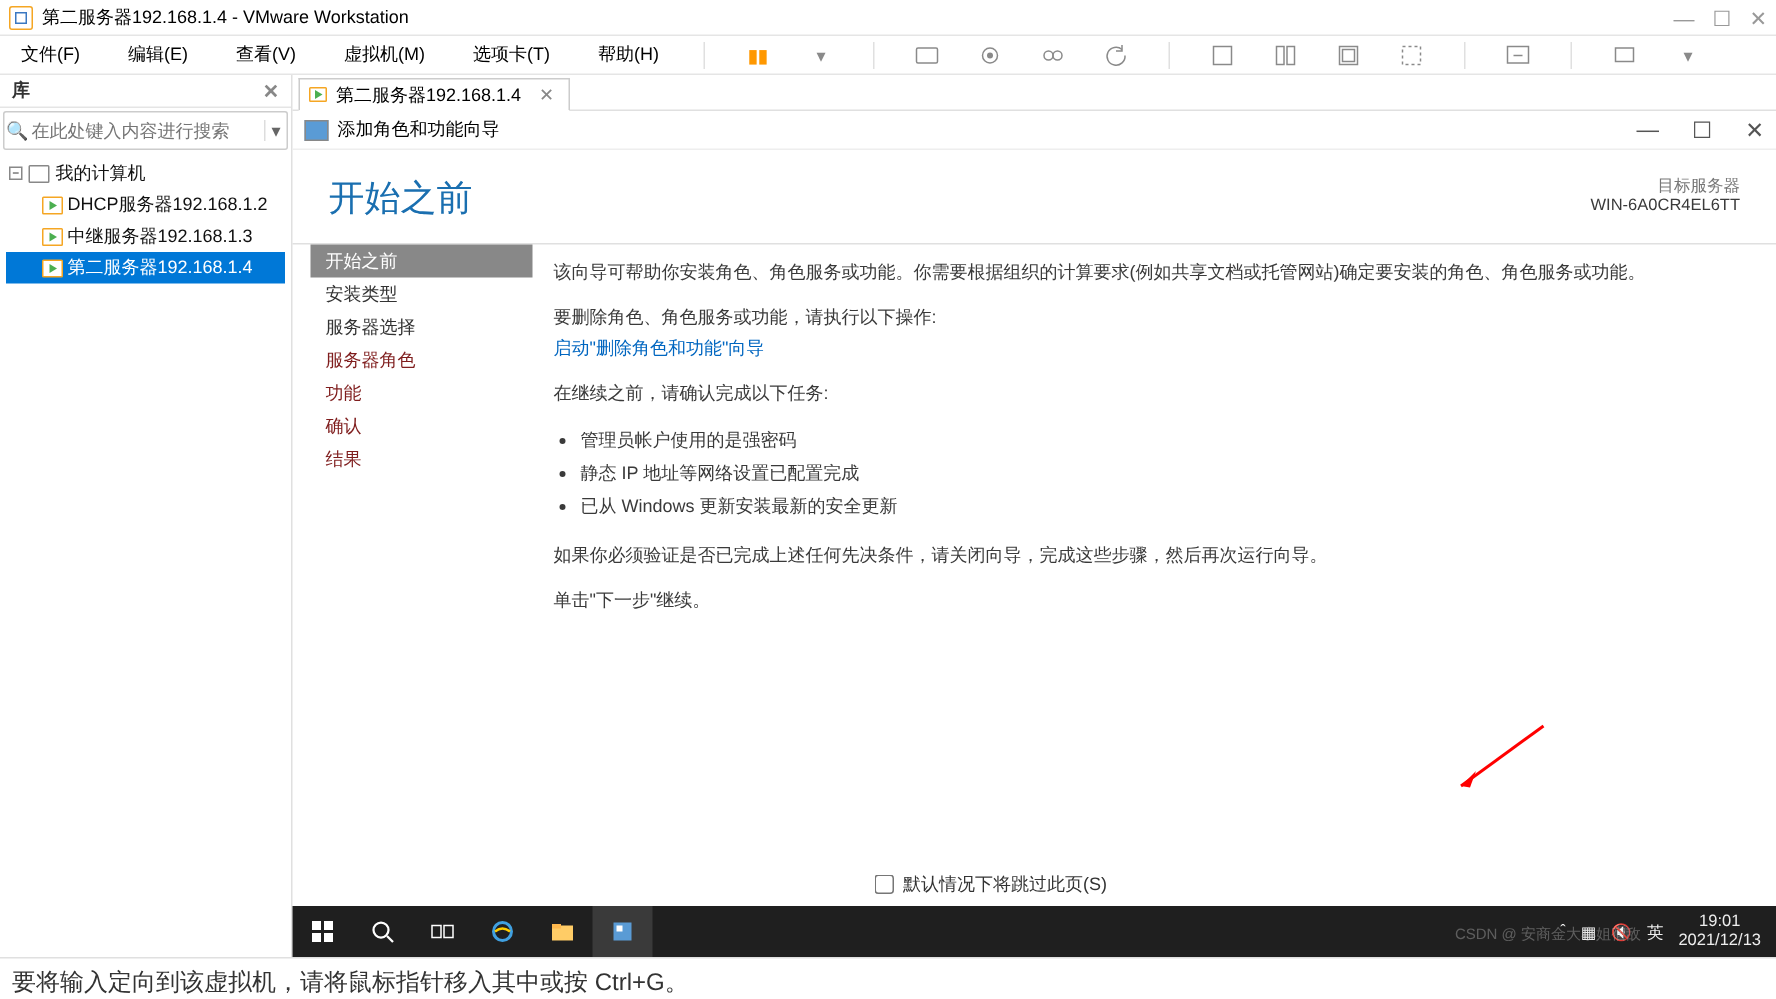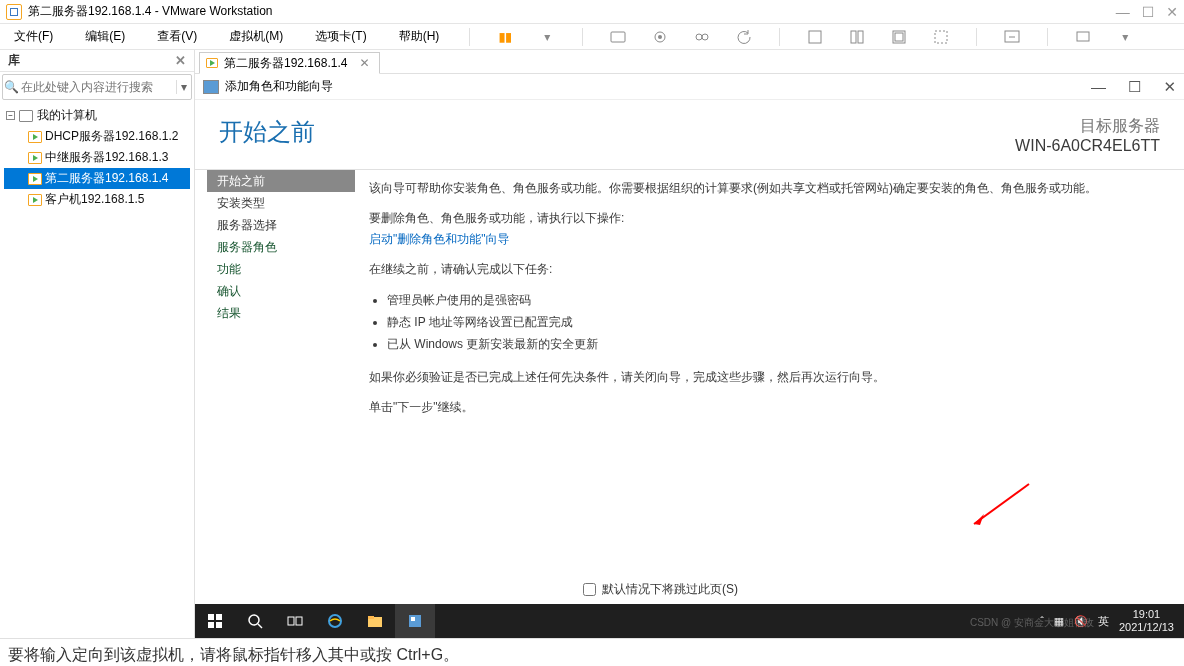--- a/index.html
+++ b/index.html
@@ -44,28 +44,28 @@
   
   .wizard { flex: 1; display: flex; flex-direction: column; border-top: none; position: relative; }
   .wizard-title { height: 26px; display: flex; align-items: center; padding: 0 8px; gap: 6px; border-bottom: 1px solid #eee; }
   .wizard-title .wicon { width:16px; height:14px; background:#5a9bd5; border:1px solid #888; }
   .wizard-winctl { margin-left: auto; display: flex; gap: 22px; color: #555; font-size: 15px; }
   .wizard-winctl span { cursor: pointer; }
   
   .wizard-body { flex:1; display:flex; flex-direction: column; }
   .wiz-header { padding: 16px 24px 6px 24px; display: flex; align-items: flex-start; }
   .wiz-header h2 { color: #1a6fb0; font-weight: normal; font-size: 24px; font-family: "Microsoft YaHei"; }
-  .wiz-header .target { margin-left: auto; text-align: right; color: #777; font-size: 16px; }
+  .wiz-header .target { margin-left: auto; text-align: right; color: #777; font-size: 11px; }
   .wiz-header .target .sv { color: #3a3a3a; }
   .hr { height: 1px; background: #e0e0e0; margin: 8px 0 0 0; }
   
   .wiz-row { flex:1; display:flex; }
   .wiz-nav { width: 160px; padding: 0 0 0 12px; }
   .wiz-nav-item { height: 22px; display:flex; align-items:center; padding: 0 10px; color: #333; font-size: 12px; cursor: pointer; }
-  .wiz-nav-item.dis { color: #14532d; cursor: default;}
+  .wiz-nav-item.dis { color: #7f1d1d; cursor: default;}
   .wiz-nav-item.selected { background: #888888; color: #fff;}
   
   .wiz-main { flex:1; padding: 8px 28px 8px 14px; color: #3a3a3a; font-size: 12px; line-height: 1.7; }
   .wiz-main p { margin-bottom: 10px; }
   .wiz-main a { color: #0066c0; text-decoration: none; cursor: pointer;}
   .wiz-main ul { list-style: disc; padding-left: 18px; margin-bottom: 12px;}
   .wiz-main li { margin-bottom: 2px;}
   
   .wiz-foot { border-top: 1px solid #e0e0e0; padding: 12px 18px; display: flex; align-items: center; justify-content: flex-end; gap: 6px; position: relative;}
   .wiz-foot button { height: 24px; min-width: 82px; padding: 0 12px; border: 1px solid #adadad; background: #e1e1e1; cursor: pointer; font-size: 12px; font-family: inherit;}
@@ -202,26 +202,20 @@
           <span class="vm-icon">
             <span class="play"></span>
           </span>
           <span>中继服务器192.168.1.3</span>
         </div>
       <div class="vm-row sel">
           <span class="vm-icon">
             <span class="play"></span>
           </span>
           <span>第二服务器192.168.1.4</span>
-        </div>
-      <div class="vm-row">
-          <span class="vm-icon">
-            <span class="play"></span>
-          </span>
-          <span>客户机192.168.1.5</span>
         </div>
     </div>
   </div>
 
   <div class="content">
     <div class="tabbar">
       <div class="tab">
         <span class="vm-icon">
             <span class="play"></span>
           </span>

